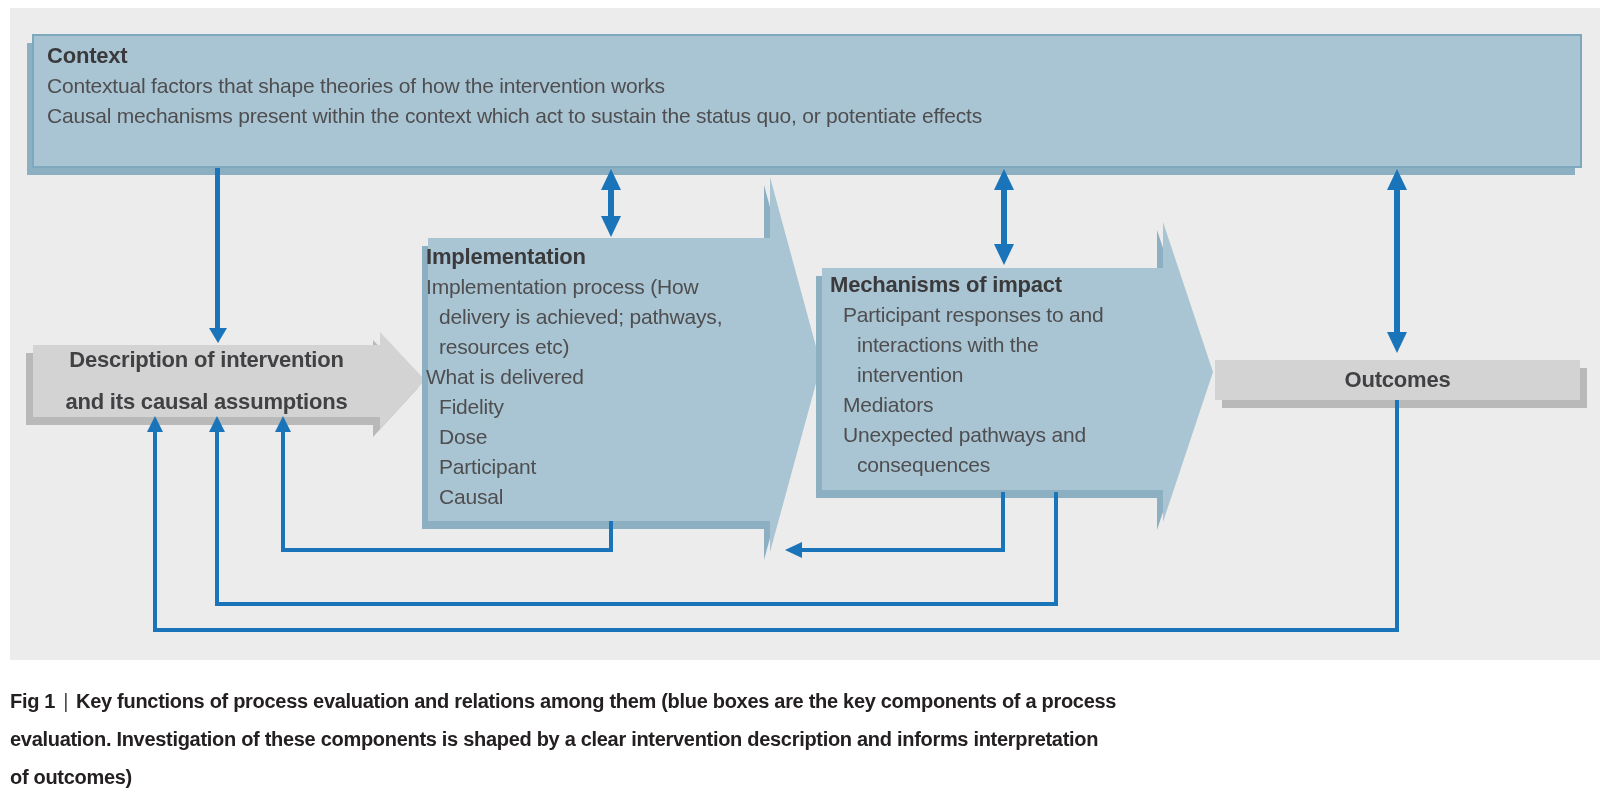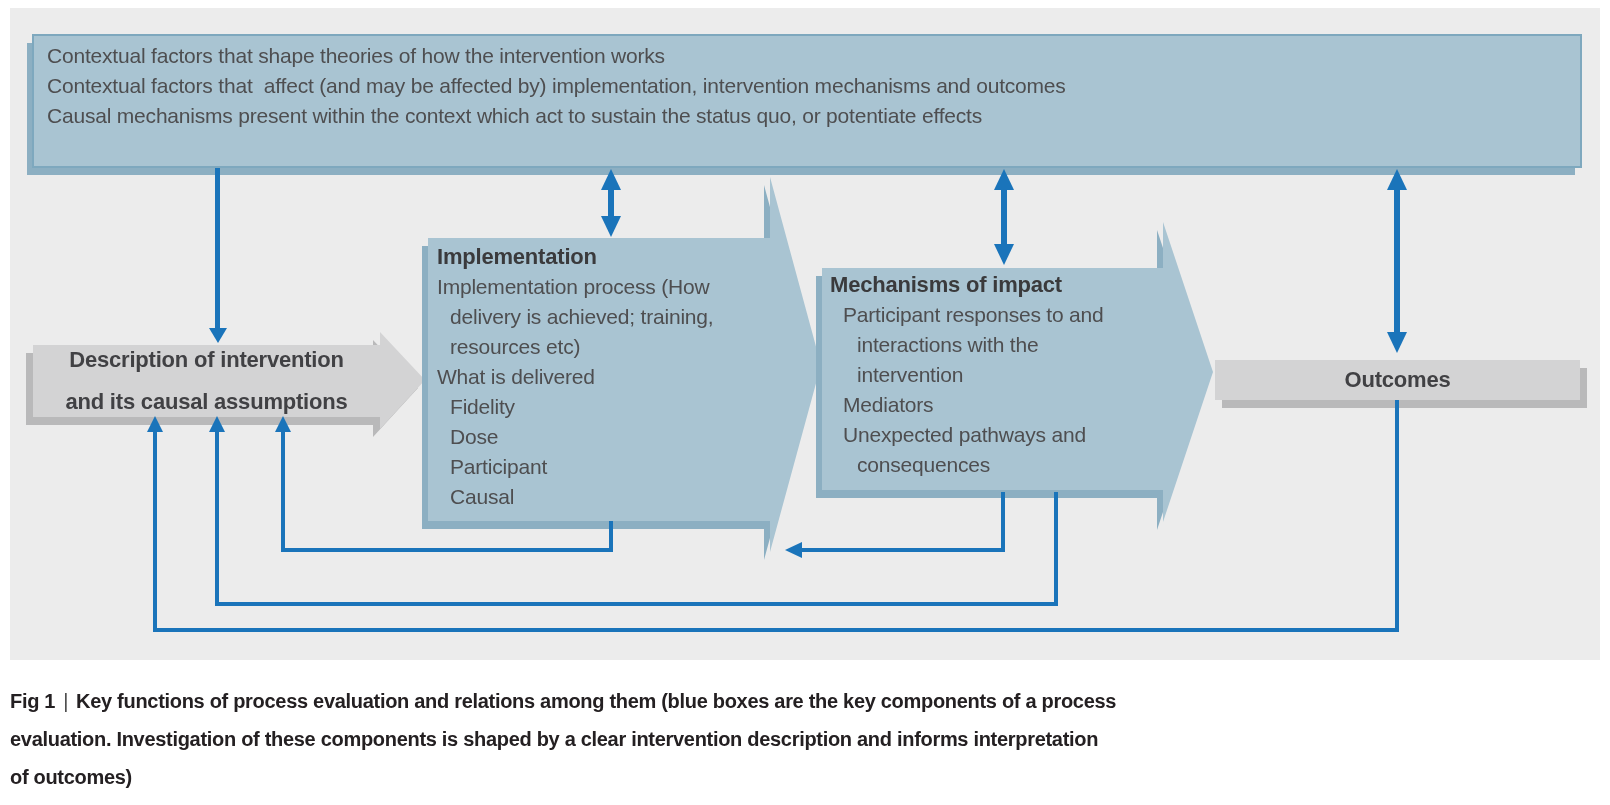--- a/index.html
+++ b/index.html
@@ -104,34 +104,34 @@
       </g>
 
       <g>
         <path d="M1397,400 V630 H155 V431" fill="none" stroke="#1a74ba" stroke-width="4"></path>
         <polygon points="147,432 163,432 155,416"></polygon>
       </g>
     </g>
   </svg>
 
   <div class="abs boxtext" style="left:47px;top:41px;width:1520px;">
+    <div class="boxtitle">Context</div>
     <div class="line">Contextual factors that shape theories of how the intervention works</div>
-    <div class="line">Contextual factors that  affect (and may be affected by) implementation, intervention mechanisms and outcomes</div>
     <div class="line">Causal mechanisms present within the context which act to sustain the status quo, or potentiate effects</div>
   </div>
 
   <div class="abs graylabel" style="left:33px;top:345px;width:347px;height:72px;gap:12px;">
     <div>Description of intervention</div>
     <div>and its causal assumptions</div>
   </div>
 
-  <div class="abs boxtext" style="left:437px;top:242px;width:330px;">
+  <div class="abs boxtext" style="left:426px;top:242px;width:330px;">
     <div class="boxtitle">Implementation</div>
     <div class="line">Implementation process (How</div>
-    <div class="line ind1">delivery is achieved; training,</div>
+    <div class="line ind1">delivery is achieved; pathways,</div>
     <div class="line ind1">resources etc)</div>
     <div class="line">What is delivered</div>
     <div class="line ind1">Fidelity</div>
     <div class="line ind1">Dose</div>
     <div class="line ind1">Participant</div>
     <div class="line ind1">Causal</div>
   </div>
 
   <div class="abs boxtext" style="left:830px;top:270px;width:330px;">
     <div class="boxtitle">Mechanisms of impact</div>

